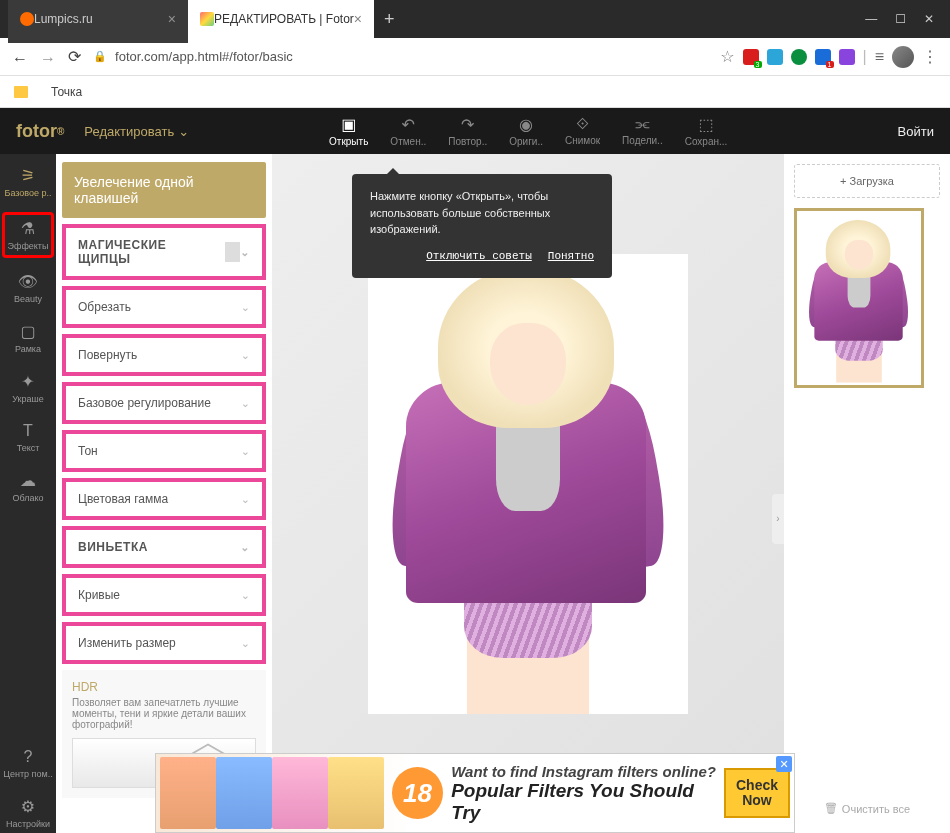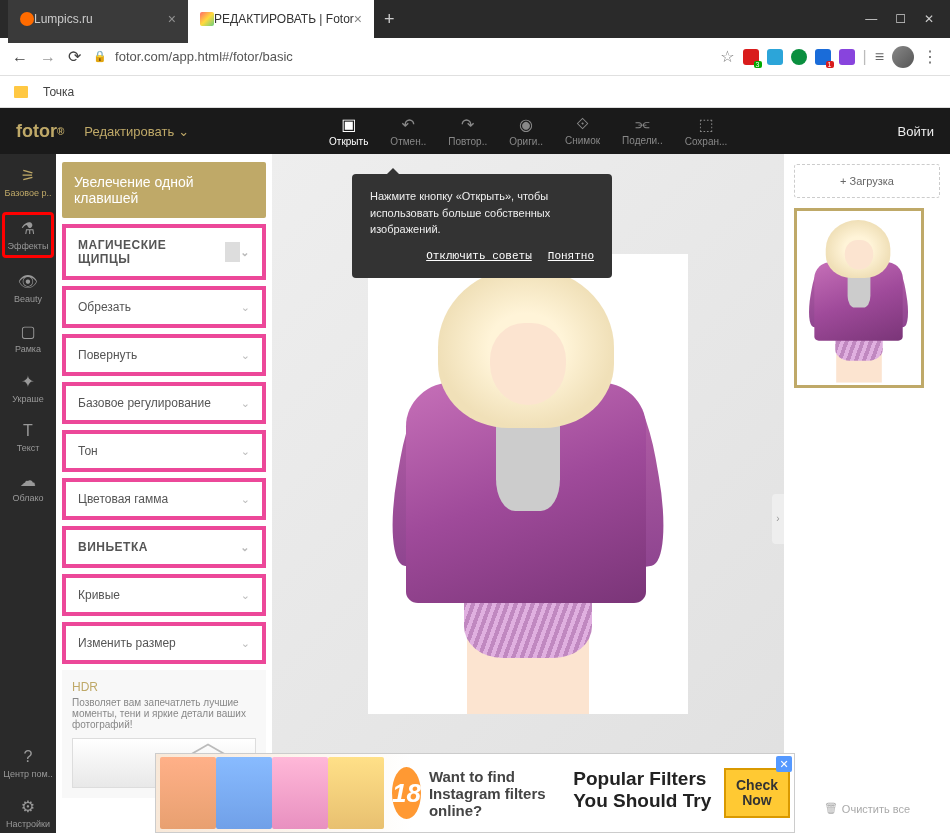--- a/index.html
+++ b/index.html
@@ -19,21 +19,21 @@
 .browser-url { background:#fff; height:38px; display:flex; align-items:center; padding:0 12px; gap:12px; border-bottom:1px solid #e0e0e0; }
 .nav-arrow { color:#999; font-size:16px; }
 .nav-arrow.enabled { color:#444; }
 .url-bar { flex:1; display:flex; align-items:center; gap:8px; color:#555; font-size:13px; }
 .lock-icon { color:#777; font-size:11px; }
 .ext-icons { display:flex; gap:8px; align-items:center; }
 .ext-icon { width:16px; height:16px; border-radius:3px; }
 .profile-icon { width:22px; height:22px; border-radius:50%; background:linear-gradient(135deg,#888,#555); }
 
 .bookmarks-bar { background:#fff; height:32px; display:flex; align-items:center; padding:0 14px; font-size:12px; color:#444; border-bottom:1px solid #ddd; }
-.bookmark-item { display:flex; align-items:center; gap:15px; }
+.bookmark-item { display:flex; align-items:center; gap:23px; }
 .bookmark-folder { width:14px; height:12px; background:#ffc843; border-radius:1px; }
 
 
 .fotor-app { background:#2a2a2a; height:725px; display:flex; flex-direction:column; }
 .fotor-top { background:#1a1a1a; height:46px; display:flex; align-items:center; padding:0 16px; }
 .fotor-logo { color:#bfa968; font-size:18px; font-weight:bold; display:flex; align-items:center; }
 .fotor-logo sup { font-size:10px; }
 .edit-dd { color:#bfa968; font-size:13px; margin-left:20px; display:flex; align-items:center; gap:4px; }
 .top-tools { display:flex; gap:22px; margin-left:140px; }
 .top-tool { display:flex; flex-direction:column; align-items:center; color:#888; font-size:10px; gap:2px; }
@@ -79,21 +79,21 @@
 .clear-btn { margin-top:auto; color:#aaa; font-size:11px; display:flex; align-items:center; gap:4px; justify-content:center; padding:8px 0; }
 
 .ad-banner { position:absolute; bottom:0; left:50%; transform:translateX(-50%); width:640px; height:80px; background:linear-gradient(90deg,#f8e8d8 0%,#fff 40%,#fff 100%); display:flex; align-items:center; padding:4px; border:1px solid #ccc; }
 .ad-heads { display:flex; gap:0; }
 .ad-head { width:56px; height:72px; border-radius:2px; }
 .ad-head.h1 { background:linear-gradient(180deg,#ffb088 0%,#e8a070 100%); }
 .ad-head.h2 { background:linear-gradient(180deg,#88bbff 0%,#70a0e8 100%); }
 .ad-head.h3 { background:linear-gradient(180deg,#ffb8d8 0%,#e890c0 100%); }
 .ad-head.h4 { background:linear-gradient(180deg,#ffe088 0%,#e8c070 100%); }
 .ad-num { width:52px; height:52px; border-radius:50%; background:#ff9933; color:#fff; font-size:26px; font-weight:900; display:flex; align-items:center; justify-content:center; font-style:italic; margin:0 8px; }
-.ad-text { display:flex; flex-direction:row; }
+.ad-text { display:flex; flex-direction:column; font-style:italic; }
 .ad-l1 { color:#444; font-size:15px; font-weight:600; }
 .ad-l2 { color:#222; font-size:19px; font-weight:900; }
 .ad-cta { margin-left:auto; background:#ffc933; color:#333; font-weight:900; font-size:14px; padding:8px 10px; border:2px solid #d99900; line-height:1.1; text-align:center; }
 .ad-close { position:absolute; top:2px; right:2px; width:16px; height:16px; background:#5599ff; color:#fff; font-size:11px; display:flex; align-items:center; justify-content:center; border-radius:2px; }
 
 
 .person { position:absolute; width:100%; height:100%; }
 .hair { position:absolute; width:55%; height:35%; top:3%; left:22%; background:radial-gradient(#fff4d8 30%,#f0e0b8 70%); border-radius:50% 50% 40% 40%; }
 .face { position:absolute; width:24%; height:18%; top:15%; left:38%; background:#fce4d0; border-radius:45% 45% 50% 50%; }
 .jacket { position:absolute; width:75%; height:48%; top:28%; left:12%; background:linear-gradient(160deg,#c670b8 0%,#9f4a9a 50%,#7a3578 100%); border-radius:20% 20% 5% 5%; }

